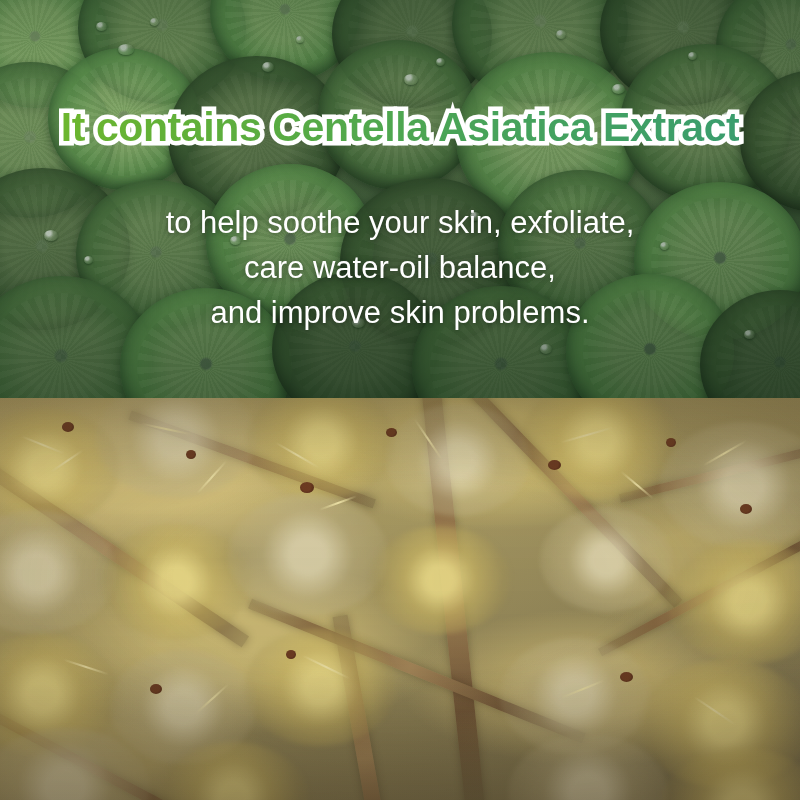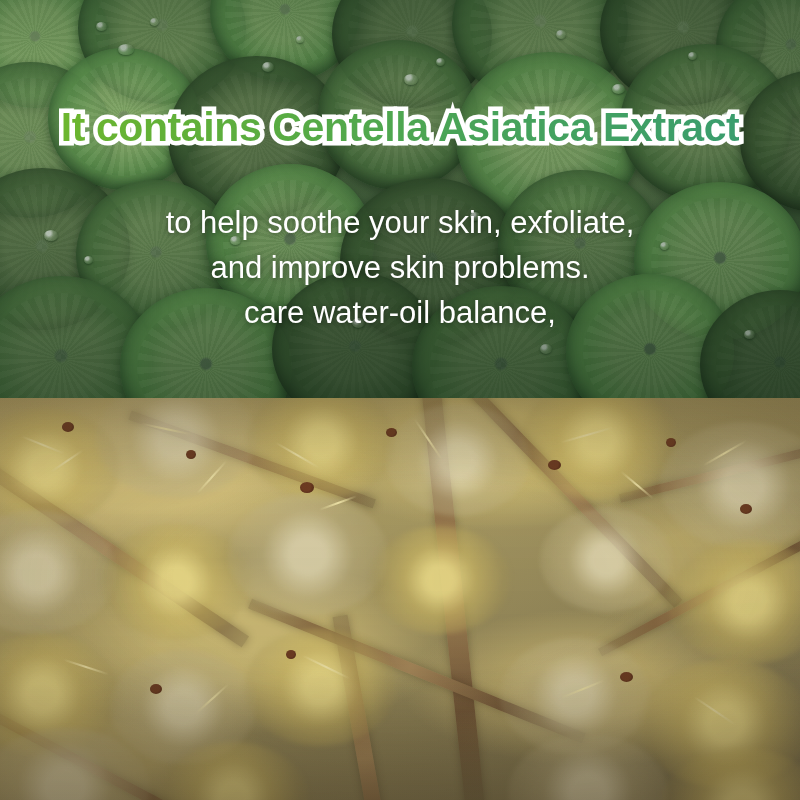--- a/index.html
+++ b/index.html
@@ -243,22 +243,22 @@
       <div class="centella-shade"></div>
     </div>
 
     <div class="text-layer">
       <h2 class="headline" id="headline-centella">
         <span class="stroke">It contains Centella Asiatica Extract</span>
         <span class="fill">It contains Centella Asiatica Extract</span>
       </h2>
       <p class="body-copy" id="body-centella">
         <span class="line">to help soothe your skin, exfoliate,</span>
+        <span class="line">care water-oil balance,</span>
         <span class="line">and improve skin problems.</span>
-        <span class="line">care water-oil balance,</span>
       </p>
     </div>
   </section>
 
   <section class="panel" id="panel-witchhazel">
 
     <div class="photo">
       <div class="wh-base"></div>
 
       <div class="branch" style="left:-20px; top:58px;  width:320px; height:14px; transform:rotate(34deg); transform-origin:left center;"></div>

